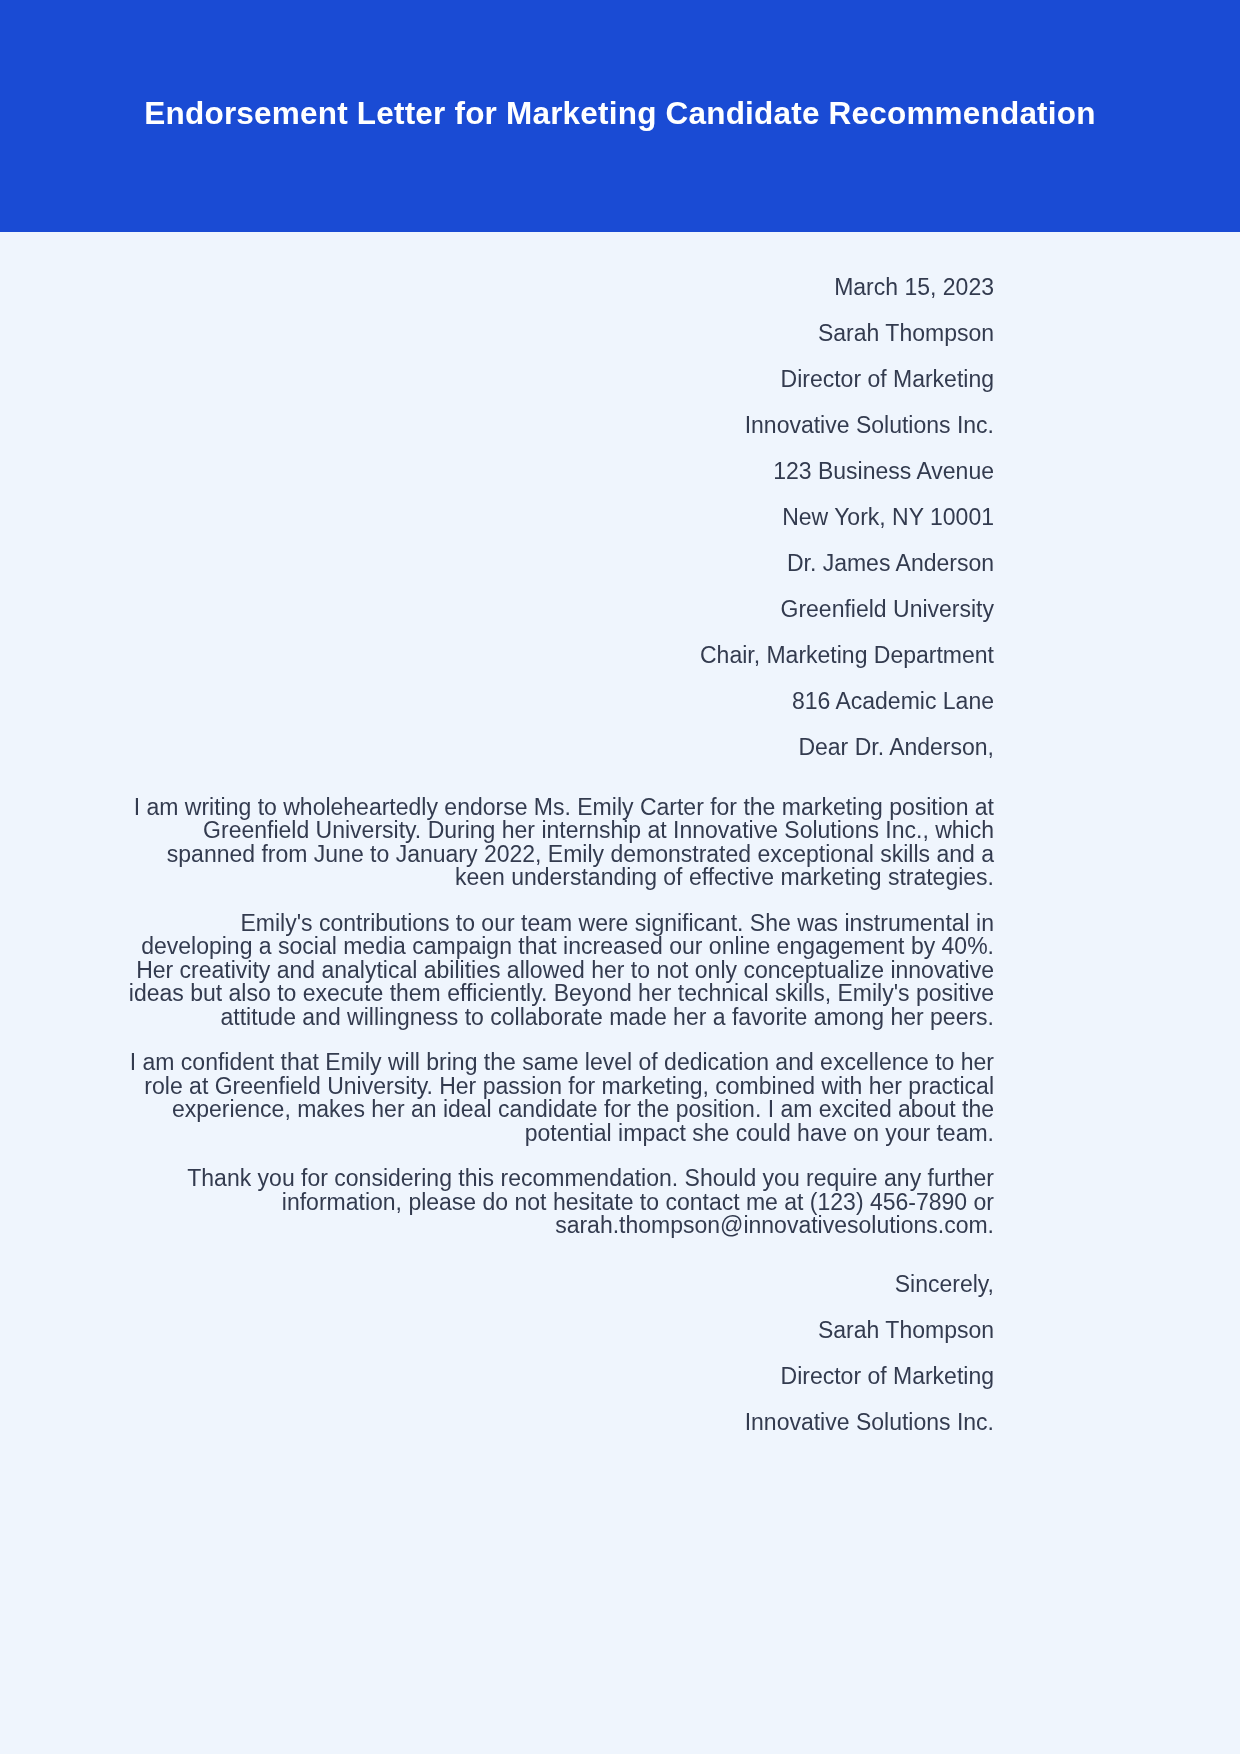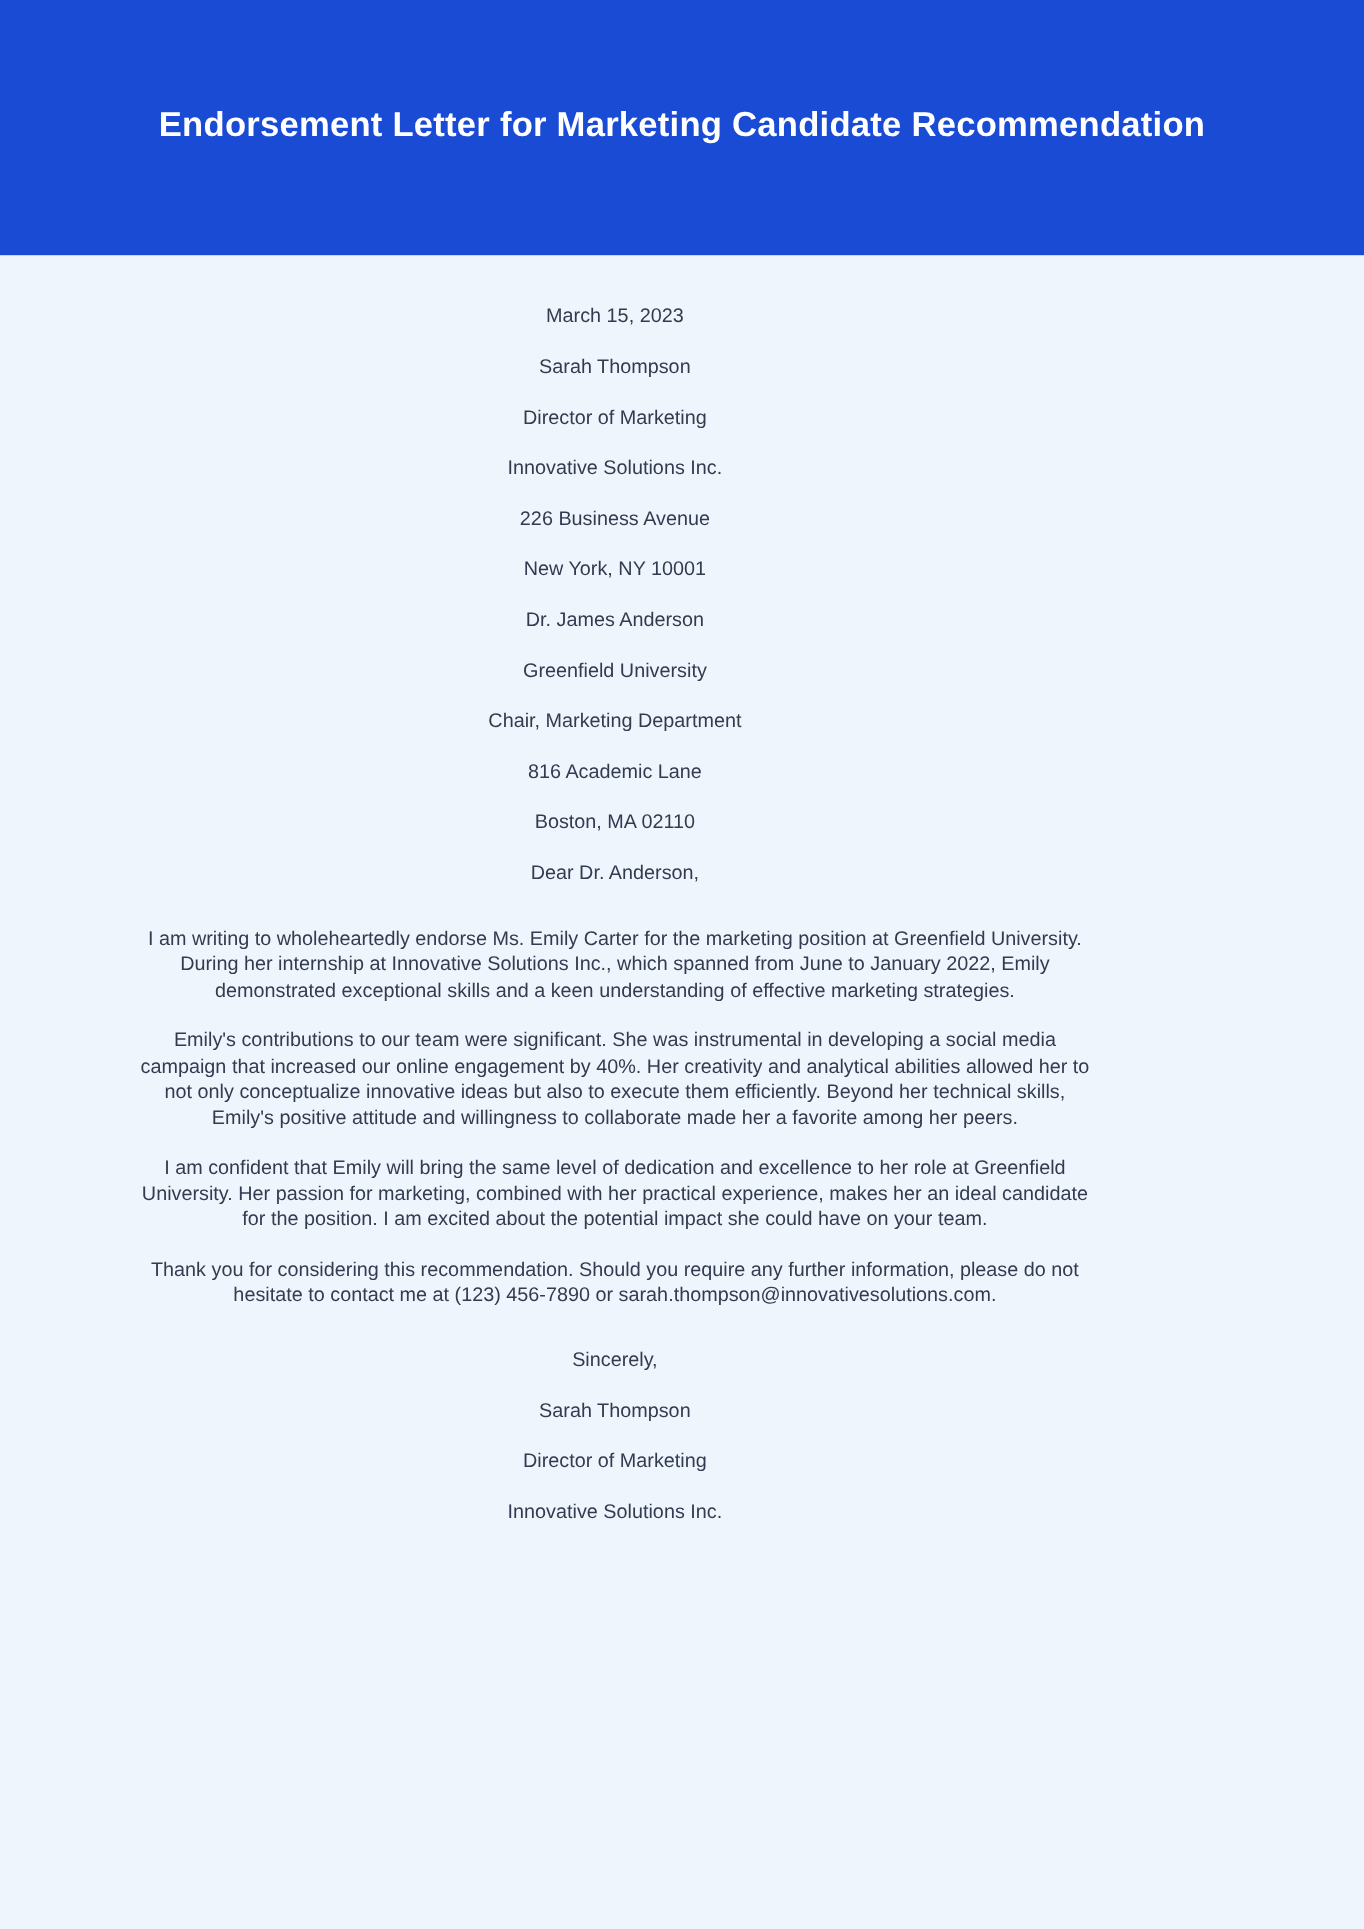--- a/index.html
+++ b/index.html
@@ -49,24 +49,24 @@
   
   .letter-body {
     padding: 44px 124px 0 124px;
     box-sizing: border-box;
   }
 
   .letter-line,
   .letter-paragraph {
     color: #333b4f;
     font-family: "Liberation Sans", sans-serif;
-    font-size: 18px;
+    font-size: 23px;
     line-height: 23.5px;
     margin: 0 0 22.5px 0;
-    text-align: center;
+    text-align: right;
     max-width: 870px;
   }
 
   .letter-paragraph {
     margin-bottom: 22px;
   }
 
   .sender-block,
   .recipient-block,
   .signature-block,
@@ -96,30 +96,29 @@
     <h1 class="header-title">Endorsement Letter for Marketing Candidate Recommendation</h1>
   </div>
 
   <div class="letter-body">
 
     <div class="sender-block">
       <p class="letter-line">March 15, 2023</p>
       <p class="letter-line">Sarah Thompson</p>
       <p class="letter-line">Director of Marketing</p>
       <p class="letter-line">Innovative Solutions Inc.</p>
-      <p class="letter-line">226 Business Avenue</p>
+      <p class="letter-line">123 Business Avenue</p>
       <p class="letter-line">New York, NY 10001</p>
     </div>
 
     <div class="recipient-block">
       <p class="letter-line">Dr. James Anderson</p>
       <p class="letter-line">Greenfield University</p>
       <p class="letter-line">Chair, Marketing Department</p>
       <p class="letter-line">816 Academic Lane</p>
-      <p class="letter-line">Boston, MA 02110</p>
     </div>
 
     <div class="salutation-block">
       <p class="letter-line">Dear Dr. Anderson,</p>
     </div>
 
     <div class="body-block">
       <p class="letter-paragraph">I am writing to wholeheartedly endorse Ms. Emily Carter for the marketing position at Greenfield University. During her internship at Innovative Solutions Inc., which spanned from June to January 2022, Emily demonstrated exceptional skills and a keen understanding of effective marketing strategies.</p>
       <p class="letter-paragraph">Emily's contributions to our team were significant. She was instrumental in developing a social media campaign that increased our online engagement by 40%. Her creativity and analytical abilities allowed her to not only conceptualize innovative ideas but also to execute them efficiently. Beyond her technical skills, Emily's positive attitude and willingness to collaborate made her a favorite among her peers.</p>
       <p class="letter-paragraph">I am confident that Emily will bring the same level of dedication and excellence to her role at Greenfield University. Her passion for marketing, combined with her practical experience, makes her an ideal candidate for the position. I am excited about the potential impact she could have on your team.</p>

